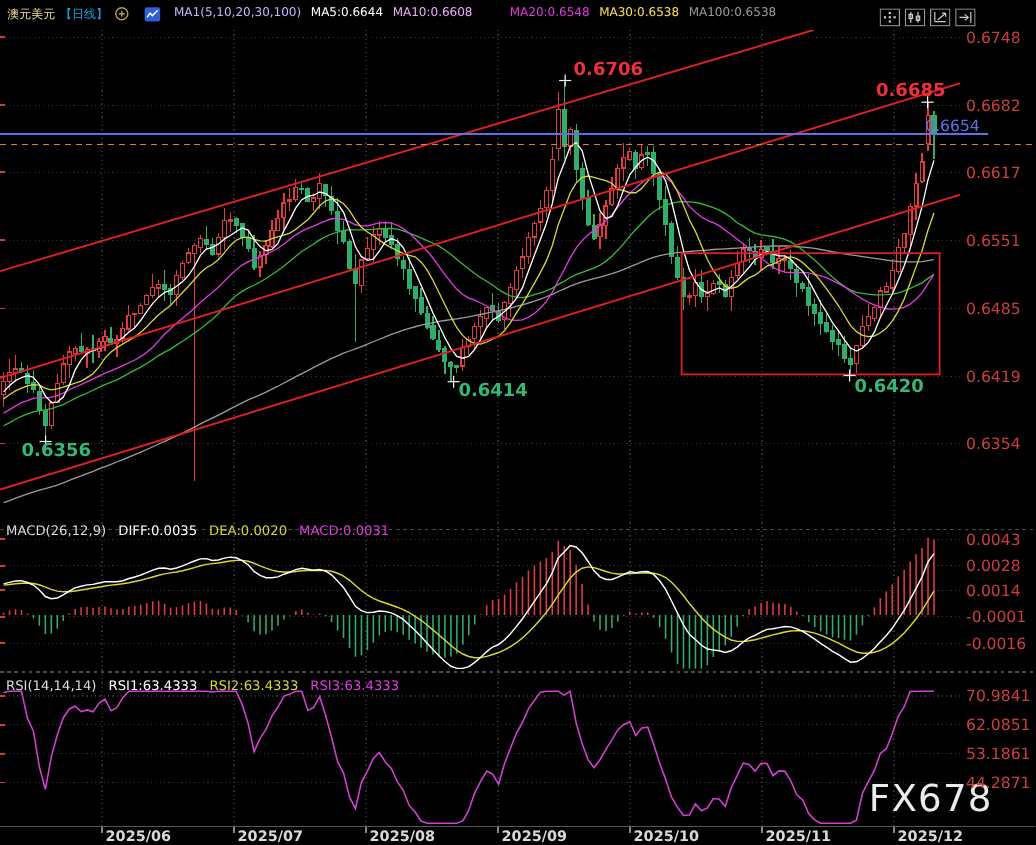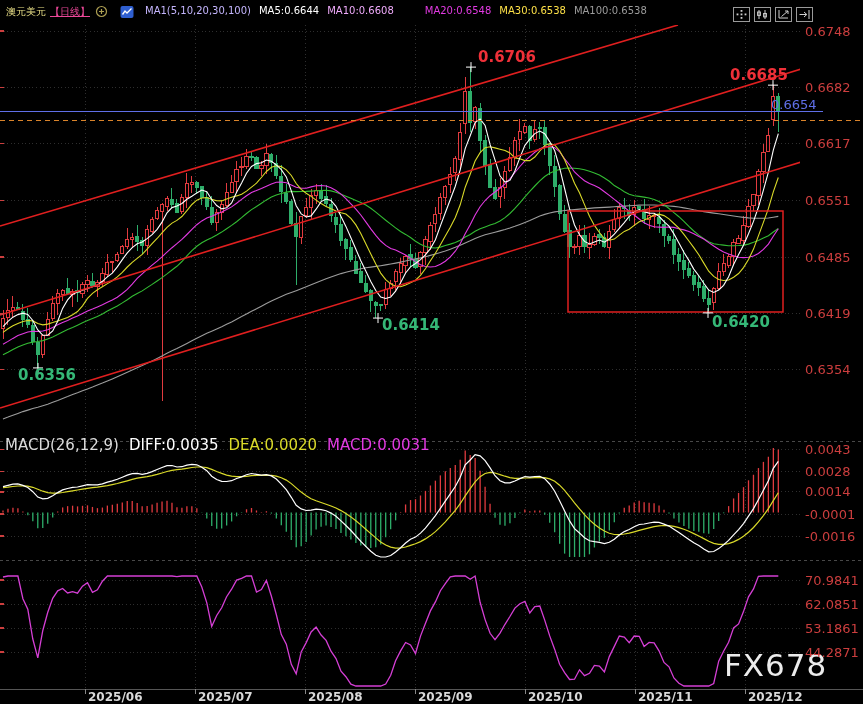--- a/index.html
+++ b/index.html
@@ -2,26 +2,26 @@
 <html><head>
 <meta charset="utf-8">
 <style>
   html,body{margin:0;padding:0;background:#000;}
   .screen{position:relative;width:863px;height:704px;background:#000;overflow:hidden;
           font-family:"DejaVu Sans",sans-serif;-webkit-font-smoothing:antialiased;}
   svg text{font-family:"DejaVu Sans",sans-serif;}
   .hdr{position:absolute;top:5px;left:6px;display:flex;align-items:flex-start;gap:8px;
        font-size:10px;white-space:nowrap;z-index:5;}
   .hdr .title{color:#e9df87;}
-  .hdr .tf{color:#ec4899;text-decoration:underline;}
+  .hdr .tf{color:#0ea5e9;}
   .hdr .ma-set{color:#c4b5fd;}
   .ma5{color:#ffffff;} .ma10{color:#f0abfc;} .ma20{color:#e23ae2;padding-left:23px;} .ma30{color:#fde047;} .ma100{color:#9c9c9c;}
   .hdr-tools{position:absolute;top:7px;right:50px;display:flex;gap:4px;z-index:5;}
   .tool{width:17px;height:15px;display:block;cursor:pointer;}
-  .sub-hdr{position:absolute;left:5px;display:flex;gap:10px;font-size:15px;white-space:nowrap;z-index:4;pointer-events:none;}
+  .sub-hdr{position:absolute;left:5px;display:flex;gap:10px;font-size:11px;white-space:nowrap;z-index:4;pointer-events:none;}
   .sub-hdr .lbl{color:#dcdcdc;}
   .w{color:#ffffff;} .y{color:#d9d929;} .m{color:#e23ae2;}
   #macdHdr{top:436px;} #rsiHdr{top:565px;}
   #chart{position:absolute;left:0;top:0;}
 </style>
 </head>
 <body>
 
 <div class="screen">
 
@@ -691,14 +691,20 @@
     </svg>
   </div>
 
   <div class="sub-hdr" id="macdHdr">
     <span class="lbl">MACD(26,12,9)</span>
     <span class="w">DIFF:0.0035</span>
     <span class="y">DEA:0.0020</span>
     <span class="m">MACD:0.0031</span>
   </div>
 
+  <div class="sub-hdr" id="rsiHdr">
+    <span class="lbl">RSI(14,14,14)</span>
+    <span class="w">RSI1:63.4333</span>
+    <span class="y">RSI2:63.4333</span>
+    <span class="m">RSI3:63.4333</span>
+  </div>
 
 </div>
 
 </body></html>

